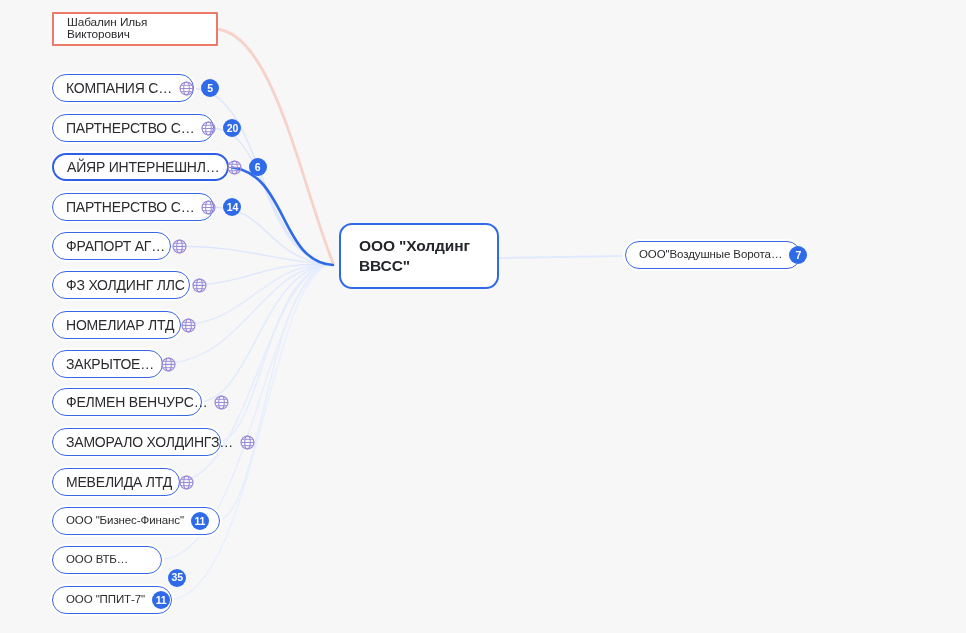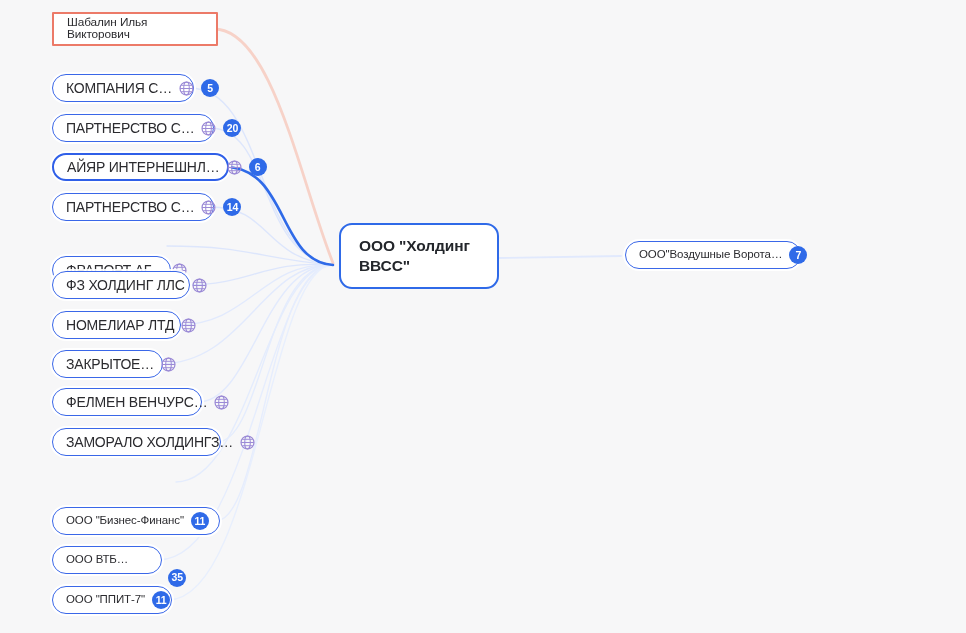--- a/index.html
+++ b/index.html
@@ -212,21 +212,21 @@
         <span class="chip-label caps">ПАРТНЕРСТВО С…</span>
         <svg class="globe" viewBox="0 0 16 16">
           <circle cx="8" cy="8" r="6.9" fill="none" stroke="#9b8ad6" stroke-width="1.3"></circle>
           <ellipse cx="8" cy="8" rx="3" ry="6.9" fill="none" stroke="#9b8ad6" stroke-width="1.1"></ellipse>
           <line x1="1.2" y1="8" x2="14.8" y2="8" stroke="#9b8ad6" stroke-width="1.1"></line>
           <line x1="2.4" y1="4.6" x2="13.6" y2="4.6" stroke="#9b8ad6" stroke-width="1"></line>
           <line x1="2.4" y1="11.4" x2="13.6" y2="11.4" stroke="#9b8ad6" stroke-width="1"></line>
         </svg>
         <span class="badge" style="background: rgb(47, 106, 232);">14</span>
       </div>
-      <div class="chip" id="left-node-4" style="left: 48px; top: 232px; width: 119px; border-color: rgb(58, 103, 232); margin-top: 24px;">
+      <div class="chip" id="left-node-4" style="left: 48px; top: 232px; width: 119px; border-color: rgb(58, 103, 232);">
         <span class="chip-label caps">ФРАПОРТ АГ…</span>
         <svg class="globe" viewBox="0 0 16 16">
           <circle cx="8" cy="8" r="6.9" fill="none" stroke="#9b8ad6" stroke-width="1.3"></circle>
           <ellipse cx="8" cy="8" rx="3" ry="6.9" fill="none" stroke="#9b8ad6" stroke-width="1.1"></ellipse>
           <line x1="1.2" y1="8" x2="14.8" y2="8" stroke="#9b8ad6" stroke-width="1.1"></line>
           <line x1="2.4" y1="4.6" x2="13.6" y2="4.6" stroke="#9b8ad6" stroke-width="1"></line>
           <line x1="2.4" y1="11.4" x2="13.6" y2="11.4" stroke="#9b8ad6" stroke-width="1"></line>
         </svg>
       </div>
       <div class="chip" id="left-node-5" style="left: 48px; top: 271px; width: 138px; border-color: rgb(58, 103, 232);">
@@ -264,20 +264,30 @@
         <svg class="globe" viewBox="0 0 16 16">
           <circle cx="8" cy="8" r="6.9" fill="none" stroke="#9b8ad6" stroke-width="1.3"></circle>
           <ellipse cx="8" cy="8" rx="3" ry="6.9" fill="none" stroke="#9b8ad6" stroke-width="1.1"></ellipse>
           <line x1="1.2" y1="8" x2="14.8" y2="8" stroke="#9b8ad6" stroke-width="1.1"></line>
           <line x1="2.4" y1="4.6" x2="13.6" y2="4.6" stroke="#9b8ad6" stroke-width="1"></line>
           <line x1="2.4" y1="11.4" x2="13.6" y2="11.4" stroke="#9b8ad6" stroke-width="1"></line>
         </svg>
       </div>
       <div class="chip" id="left-node-9" style="left: 48px; top: 428px; width: 169px; border-color: rgb(58, 103, 232);">
         <span class="chip-label caps">ЗАМОРАЛО ХОЛДИНГЗ…</span>
+        <svg class="globe" viewBox="0 0 16 16">
+          <circle cx="8" cy="8" r="6.9" fill="none" stroke="#9b8ad6" stroke-width="1.3"></circle>
+          <ellipse cx="8" cy="8" rx="3" ry="6.9" fill="none" stroke="#9b8ad6" stroke-width="1.1"></ellipse>
+          <line x1="1.2" y1="8" x2="14.8" y2="8" stroke="#9b8ad6" stroke-width="1.1"></line>
+          <line x1="2.4" y1="4.6" x2="13.6" y2="4.6" stroke="#9b8ad6" stroke-width="1"></line>
+          <line x1="2.4" y1="11.4" x2="13.6" y2="11.4" stroke="#9b8ad6" stroke-width="1"></line>
+        </svg>
+      </div>
+      <div class="chip" id="left-node-10" style="left: 48px; top: 468px; width: 128px; border-color: rgb(58, 103, 232);">
+        <span class="chip-label caps">МЕВЕЛИДА ЛТД</span>
         <svg class="globe" viewBox="0 0 16 16">
           <circle cx="8" cy="8" r="6.9" fill="none" stroke="#9b8ad6" stroke-width="1.3"></circle>
           <ellipse cx="8" cy="8" rx="3" ry="6.9" fill="none" stroke="#9b8ad6" stroke-width="1.1"></ellipse>
           <line x1="1.2" y1="8" x2="14.8" y2="8" stroke="#9b8ad6" stroke-width="1.1"></line>
           <line x1="2.4" y1="4.6" x2="13.6" y2="4.6" stroke="#9b8ad6" stroke-width="1"></line>
           <line x1="2.4" y1="11.4" x2="13.6" y2="11.4" stroke="#9b8ad6" stroke-width="1"></line>
         </svg>
       </div>
       <div class="chip" id="left-node-11" style="left: 48px; top: 507px; width: 168px; border-color: rgb(58, 103, 232);">
         <span class="chip-label">ООО "Бизнес-Финанс"</span>

